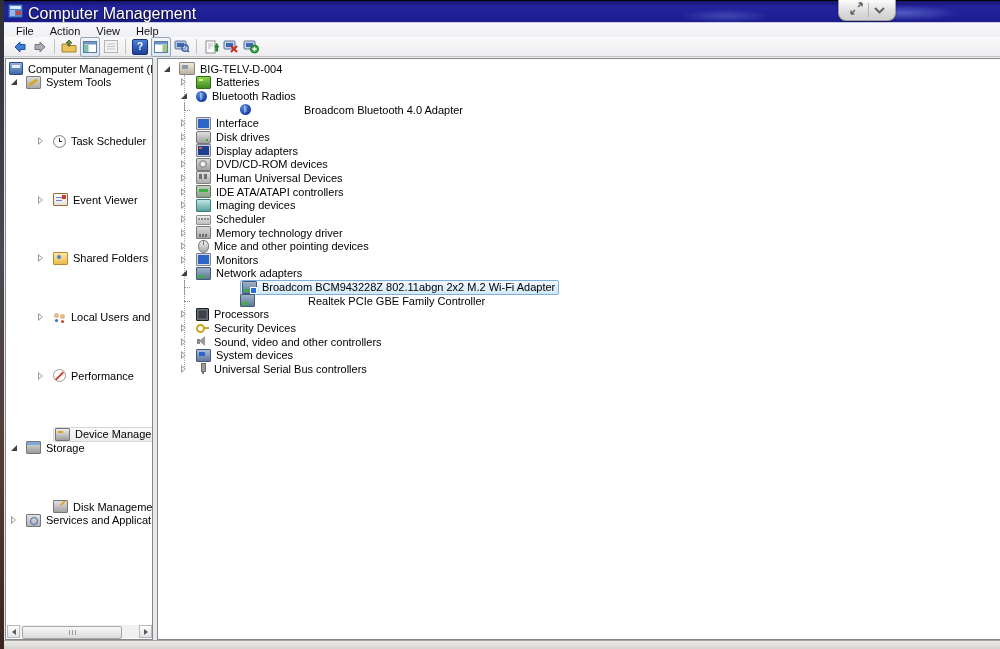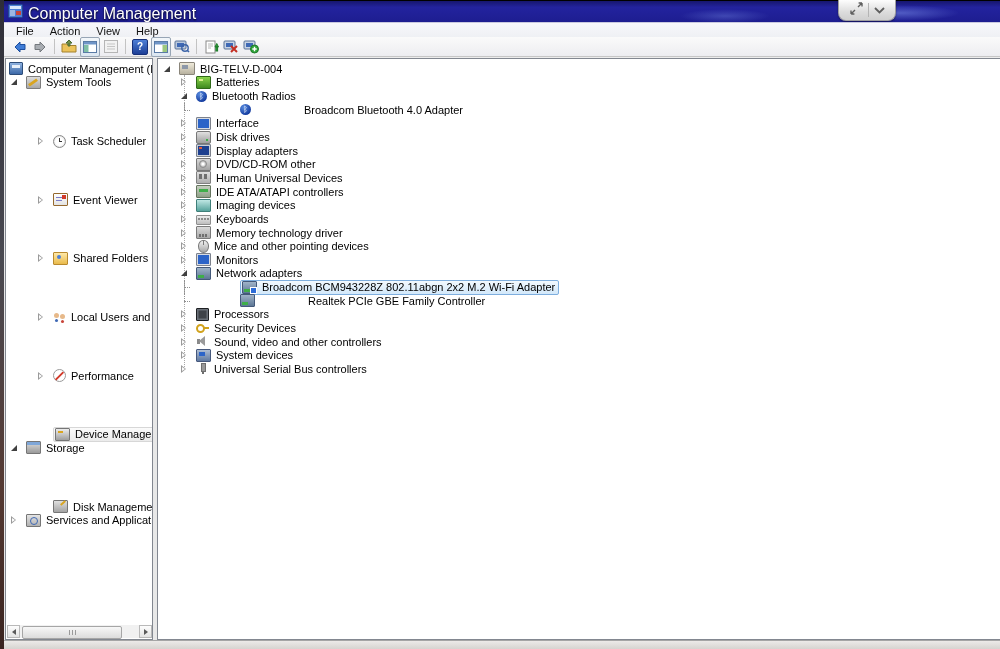--- a/index.html
+++ b/index.html
@@ -383,41 +383,41 @@
           <span class="lbl">Disk drives</span>
         </div>
         <div class="row d1">
           <span class="exp c"></span>
           <span class="ic i-display"></span>
           <span class="lbl">Display adapters</span>
         </div>
         <div class="row d1">
           <span class="exp c"></span>
           <span class="ic i-dvd"></span>
-          <span class="lbl">DVD/CD-ROM other</span>
+          <span class="lbl">DVD/CD-ROM devices</span>
         </div>
         <div class="row d1">
           <span class="exp c"></span>
           <span class="ic i-hid"></span>
           <span class="lbl">Human Universal Devices</span>
         </div>
         <div class="row d1">
           <span class="exp c"></span>
           <span class="ic i-ide"></span>
           <span class="lbl">IDE ATA/ATAPI controllers</span>
         </div>
         <div class="row d1">
           <span class="exp c"></span>
           <span class="ic i-imaging"></span>
           <span class="lbl">Imaging devices</span>
         </div>
         <div class="row d1">
           <span class="exp c"></span>
           <span class="ic i-keyboard"></span>
-          <span class="lbl">Keyboards</span>
+          <span class="lbl">Scheduler</span>
         </div>
         <div class="row d1">
           <span class="exp c"></span>
           <span class="ic i-memcard"></span>
           <span class="lbl">Memory technology driver</span>
         </div>
         <div class="row d1">
           <span class="exp c"></span>
           <span class="ic i-mouse"></span>
           <span class="lbl">Mice and other pointing devices</span>

